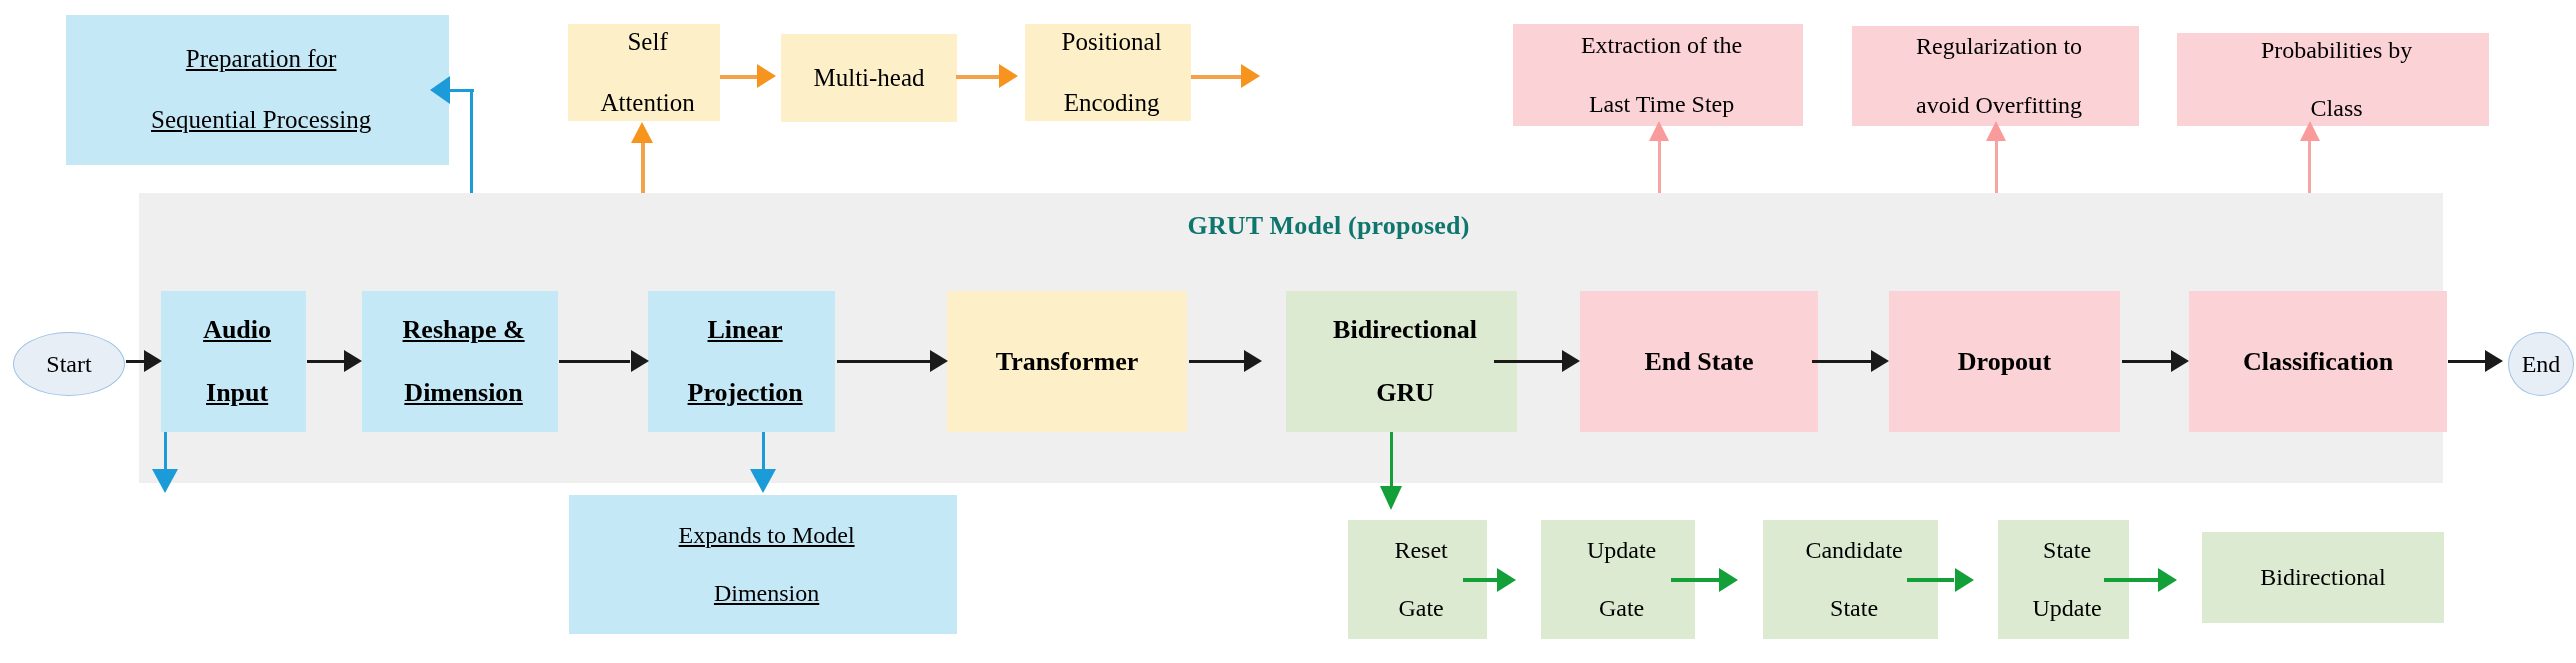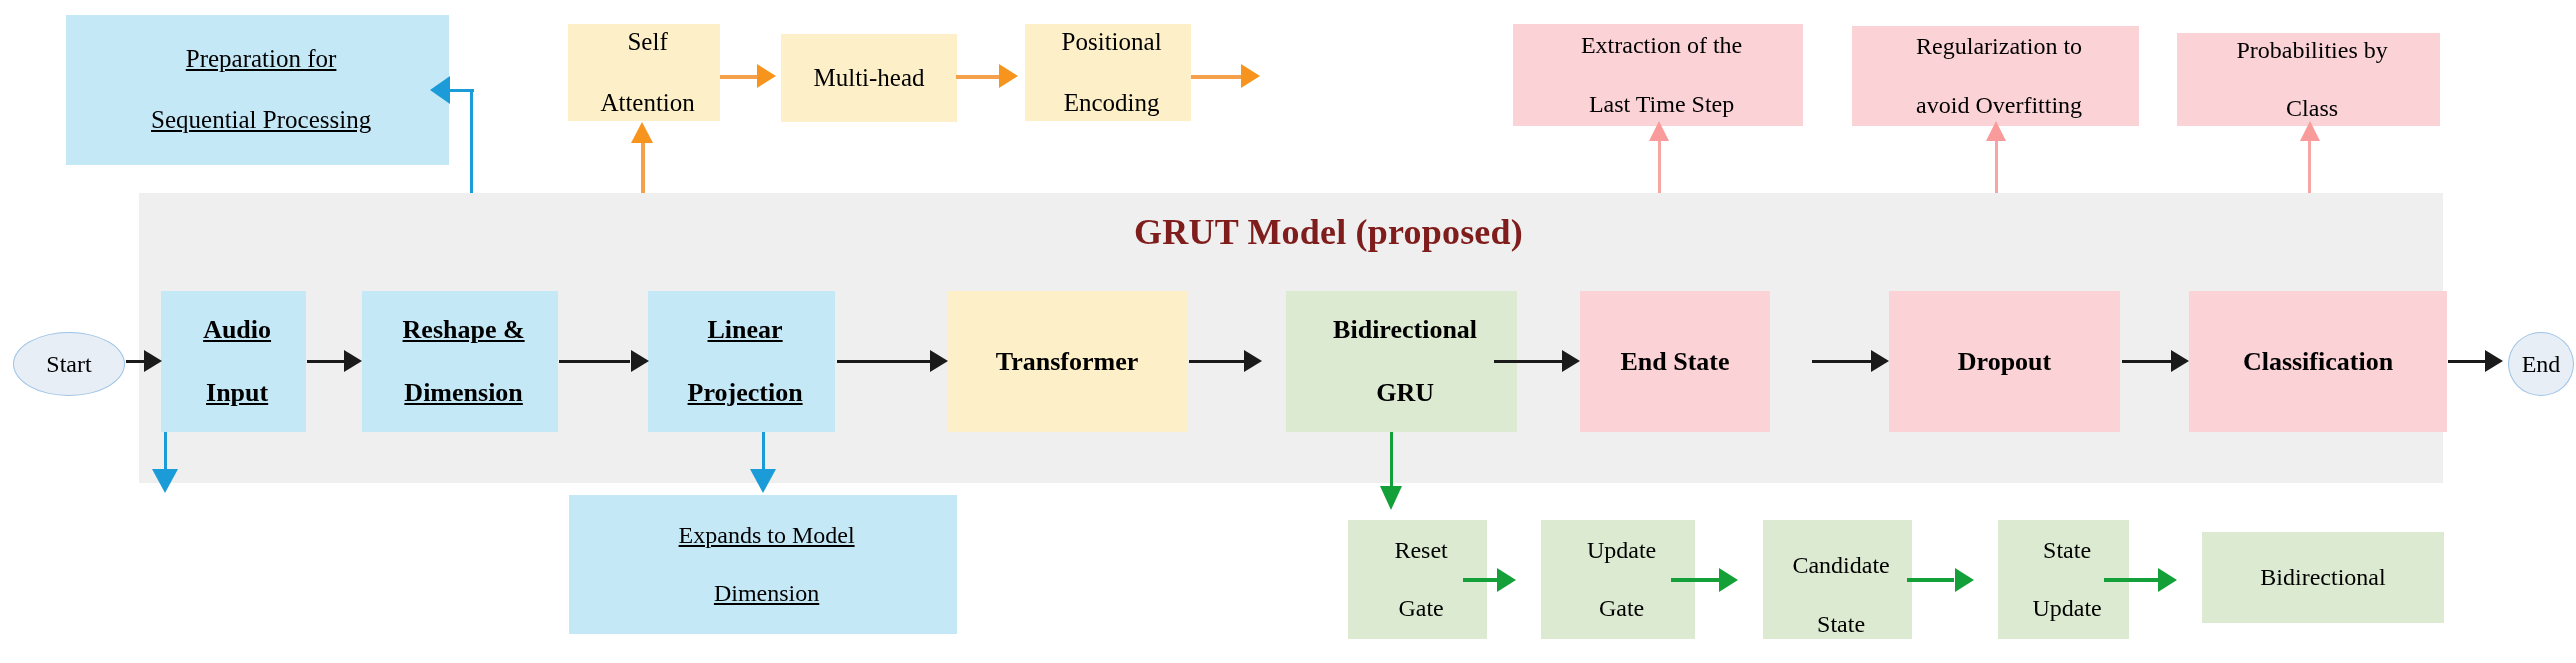--- a/index.html
+++ b/index.html
@@ -19,21 +19,21 @@
 
   .bold{font-weight:bold;}
   .f40{font-size:24px;}
   .f42{font-size:25px;}
   .f44{font-size:26px;}
 
   
   #grut-panel{position:absolute;left:139px;top:193px;width:2304px;height:290px;
               background:#efefef;}
   #grut-title{position:absolute;left:1109px;top:211px;width:439px;text-align:center;
-              font-weight:bold;font-size:36px;color:#7f1d1d;letter-spacing:0.2px;}
+              font-weight:bold;font-size:26px;color:#0f766e;letter-spacing:0.2px;}
 
   
   .ellipse{position:absolute;border:1.8px solid #9dc3e6;background:#e8eef6;
            border-radius:50%;display:flex;align-items:center;justify-content:center;
            font-size:24px;box-sizing:border-box;}
 
   
   .line{position:absolute;}
   .tri{position:absolute;width:0;height:0;}
 
@@ -106,21 +106,21 @@
     </span>
   </div>
 
   <div class="box pink f40" style="left:1852px;top:26px;width:287px;height:100px;">
     <span>
       <span>Regularization to</span><br>
       <span>avoid Overfitting</span>
     </span>
   </div>
 
-  <div class="box pink f40" style="left:2177px;top:33px;width:263px;height:93px;">
+  <div class="box pink f40" style="left:2177px;top:33px;width:312px;height:93px;">
     <span>
       <span>Probabilities by</span><br>
       <span>Class</span>
     </span>
   </div>
 
   <div class="line org-shaft" style="left:720px;top:75px;width:37px;height:4.2px;"></div>
   <div class="tri org-head-right" style="left:757px;top:64px;"></div>
 
   <div class="line org-shaft" style="left:956px;top:75px;width:43px;height:4.2px;"></div>
@@ -179,21 +179,21 @@
     <span>Transformer</span>
   </div>
 
   <div class="box green bold f44" style="left:1261px;top:291px;width:231px;height:141px;">
     <span>
       <span>Bidirectional</span><br>
       <span>GRU</span>
     </span>
   </div>
 
-  <div class="box pink bold f44" style="left:1580px;top:291px;width:190px;height:141px;">
+  <div class="box pink bold f44" style="left:1580px;top:291px;width:238px;height:141px;">
     <span>End State</span>
   </div>
 
   <div class="box pink bold f44" style="left:1889px;top:291px;width:231px;height:141px;">
     <span>Dropout</span>
   </div>
 
   <div class="box pink bold f44" style="left:2189px;top:291px;width:258px;height:141px;">
     <span>Classification</span>
   </div>
@@ -250,21 +250,21 @@
     </span>
   </div>
 
   <div class="box green f40" style="left:1516px;top:520px;width:154px;height:119px;">
     <span>
       <span>Update</span><br>
       <span>Gate</span>
     </span>
   </div>
 
-  <div class="box green f40" style="left:1738px;top:520px;width:149px;height:119px;align-items:flex-end;">
+  <div class="box green f40" style="left:1738px;top:520px;width:175px;height:119px;">
     <span>
       <span>Candidate</span><br>
       <span>State</span>
     </span>
   </div>
 
   <div class="box green f40" style="left:1973px;top:520px;width:131px;height:119px;">
     <span>
       <span>State</span><br>
       <span>Update</span>

